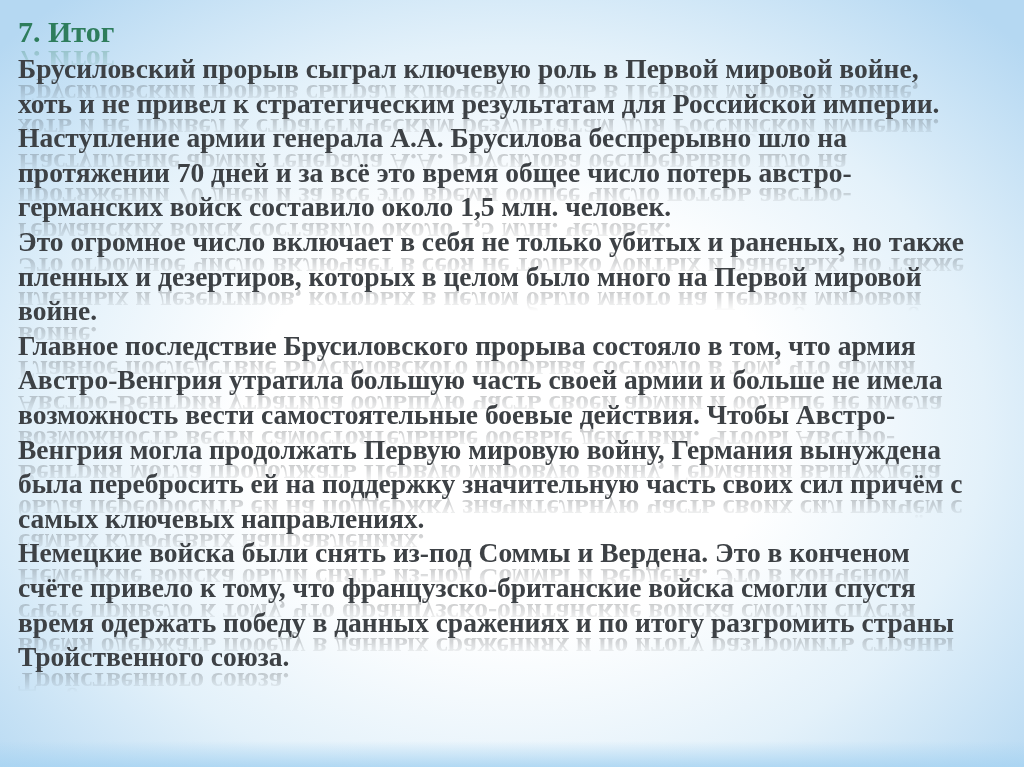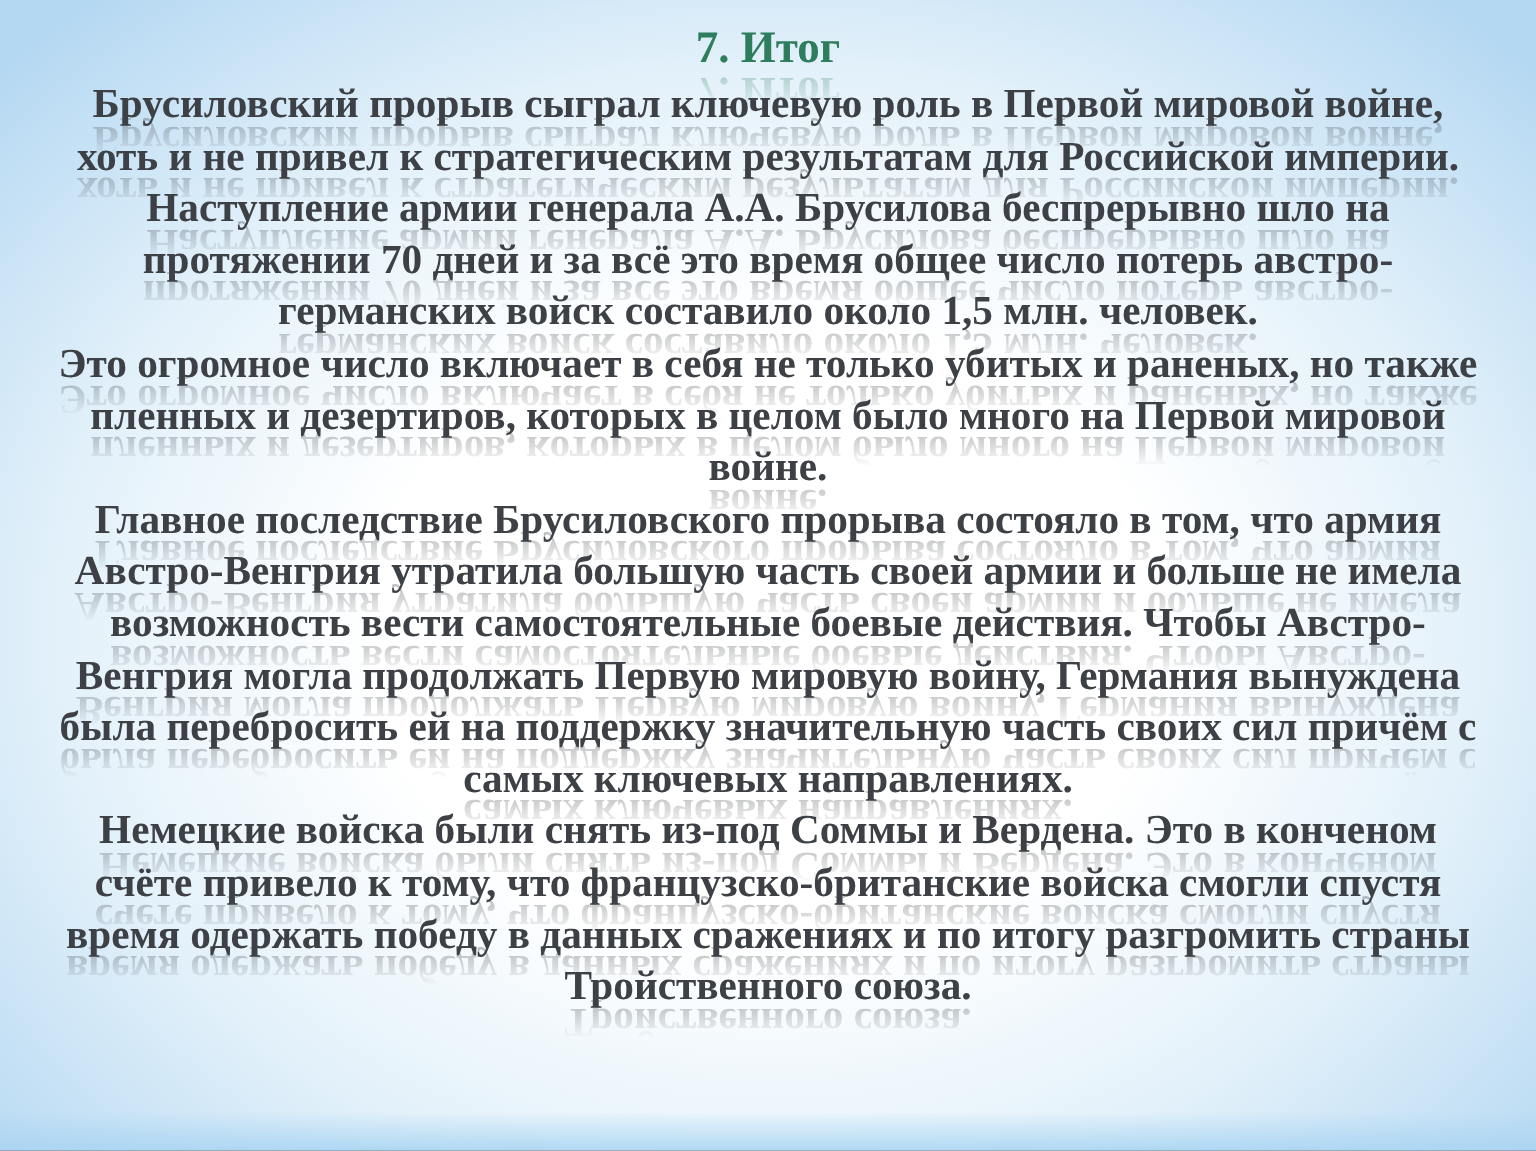--- a/index.html
+++ b/index.html
@@ -17,21 +17,21 @@
         var(--background_center, #ffffff) 0%,
         var(--background_center, #ffffff) 38%,
         #e3f1fa 68%,
         var(--background_edge_blue, #b5d8f2) 100%);
   }
   .content {
     position: absolute;
     left: 18px;
     right: 18px;
     top: 12px;
-    text-align: center;
+    text-align: left;
   }
   .title-line {
     position: relative;
     font-size: 30px;
     line-height: 40px;
     color: var(--title_green, #2e7d5c);
     white-space: nowrap;
   }
   .line {
     position: relative;

